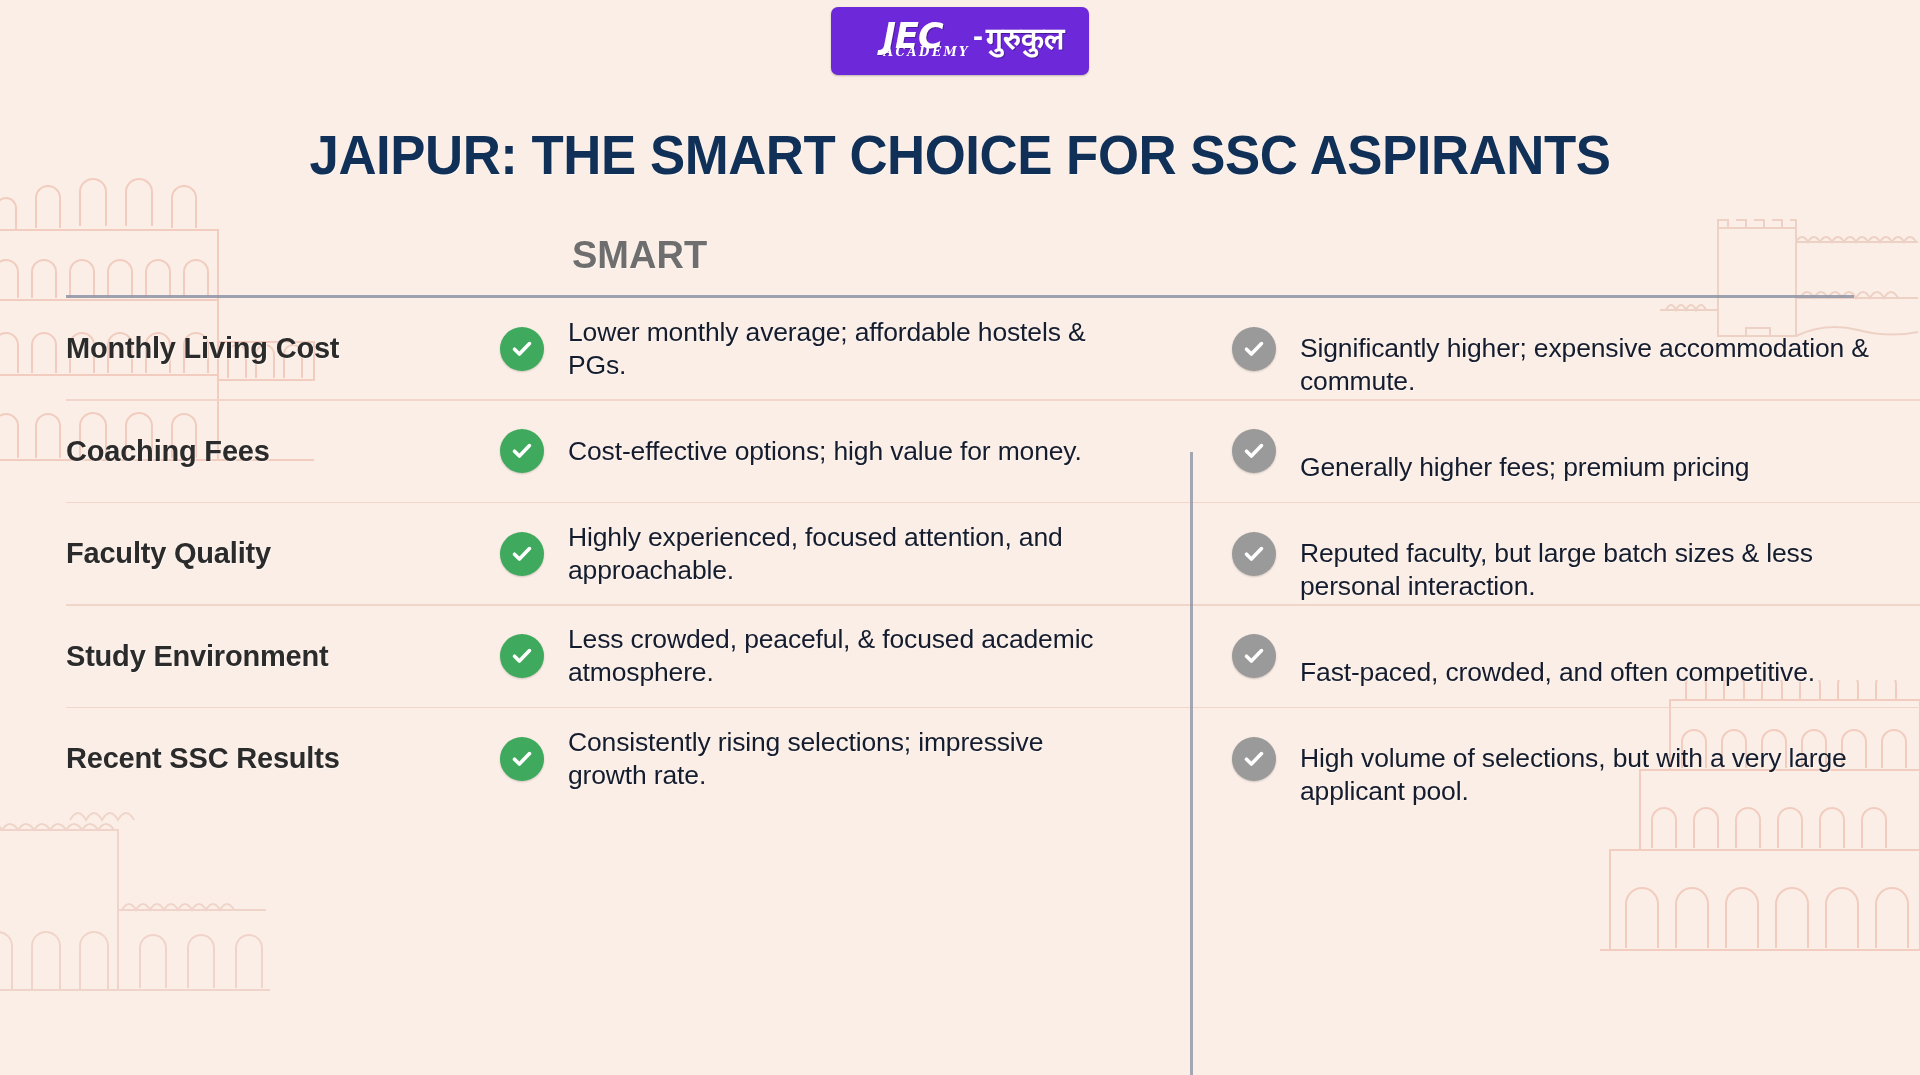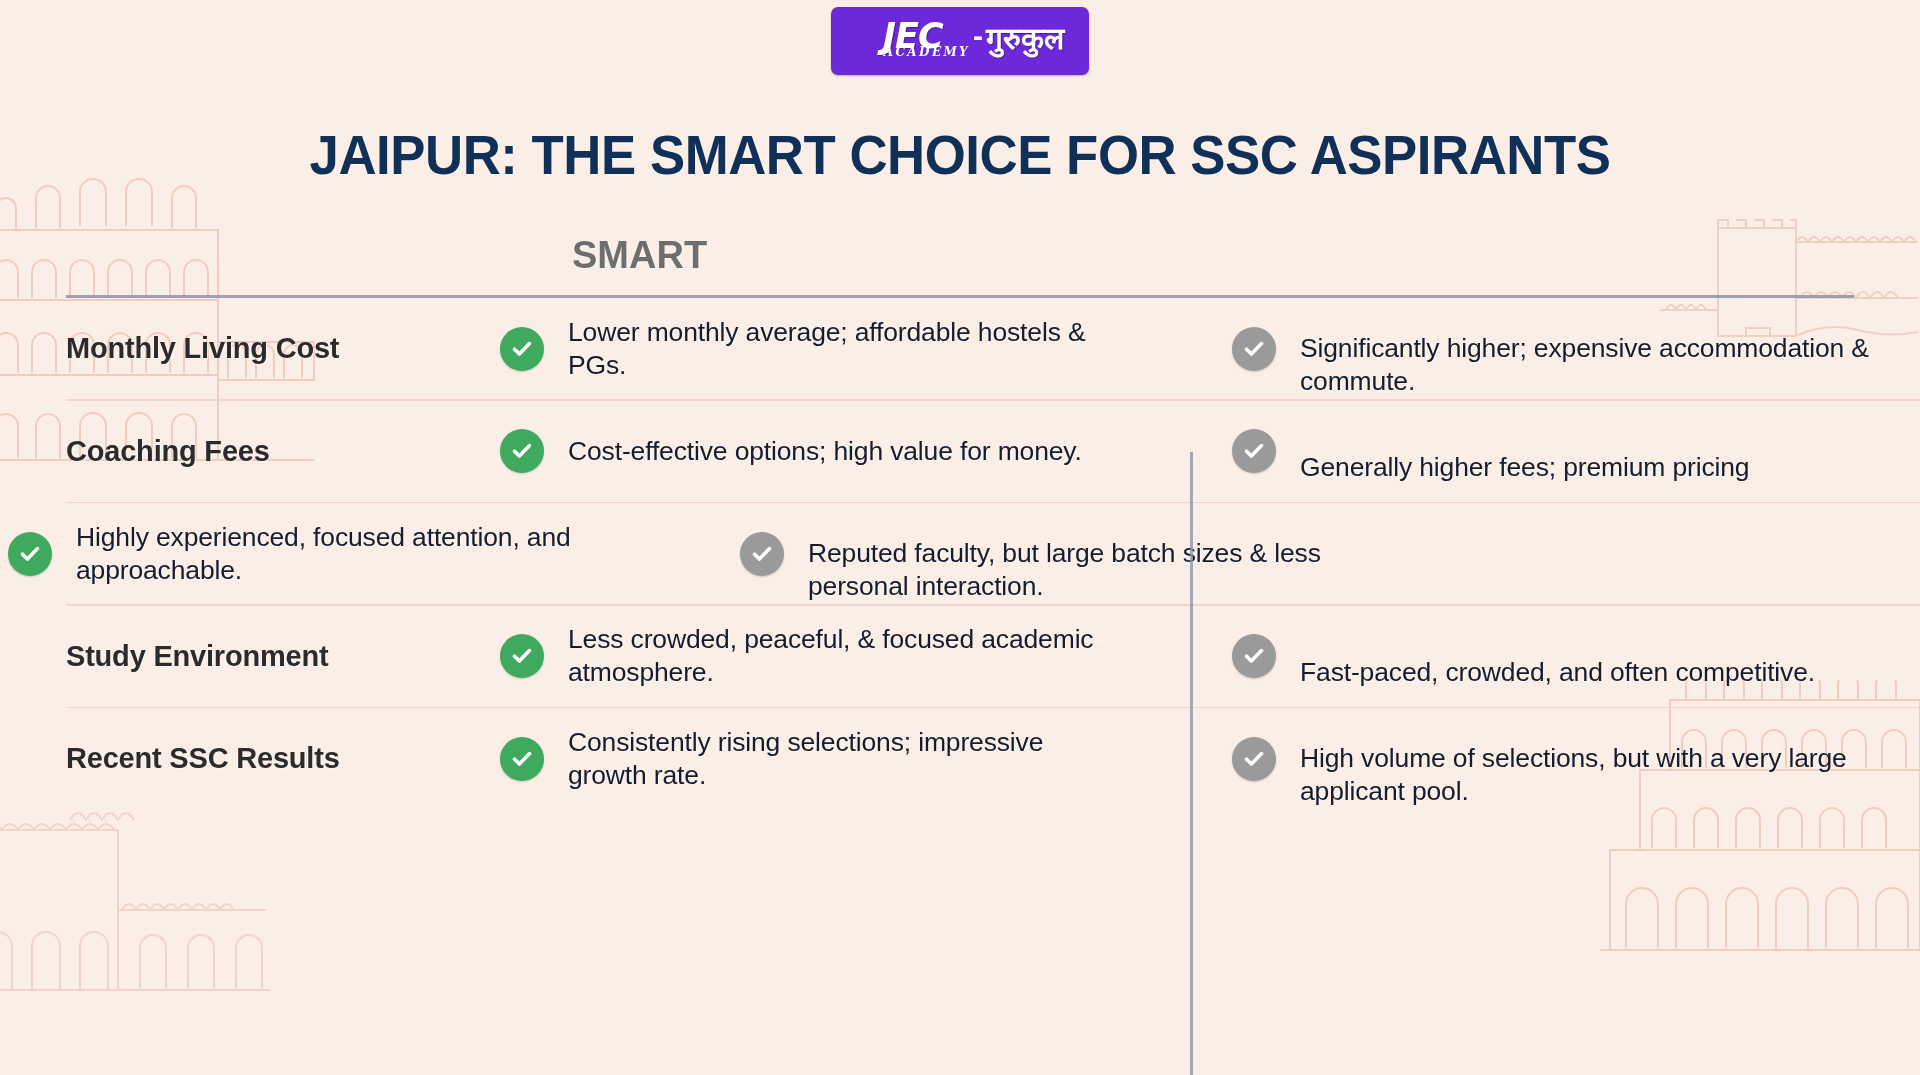--- a/index.html
+++ b/index.html
@@ -464,20 +464,23 @@
               <path d="M5.5 13.2 L10.4 18 L20.5 7.6" stroke="#ffffff" stroke-width="3.6" stroke-linecap="round" stroke-linejoin="round" fill="none"></path>
             </svg>
         </span>
         <span class="cell-text">Generally higher fees; premium pricing</span>
       </div>
     </div>
   </div>
   <div class="row-rule"></div>
 
   <div class="row data-row">
+    <div class="col-label">
+      <span class="row-label">Faculty Quality</span>
+    </div>
     <div class="col-jaipur">
       <div class="cell">
         <span class="badge green">
           <svg width="26" height="26" viewBox="0 0 26 26">
               <path d="M5.5 13.2 L10.4 18 L20.5 7.6" stroke="#ffffff" stroke-width="3.6" stroke-linecap="round" stroke-linejoin="round" fill="none"></path>
             </svg>
         </span>
         <span class="cell-text">Highly experienced, focused attention, and approachable.</span>
       </div>
     </div>

